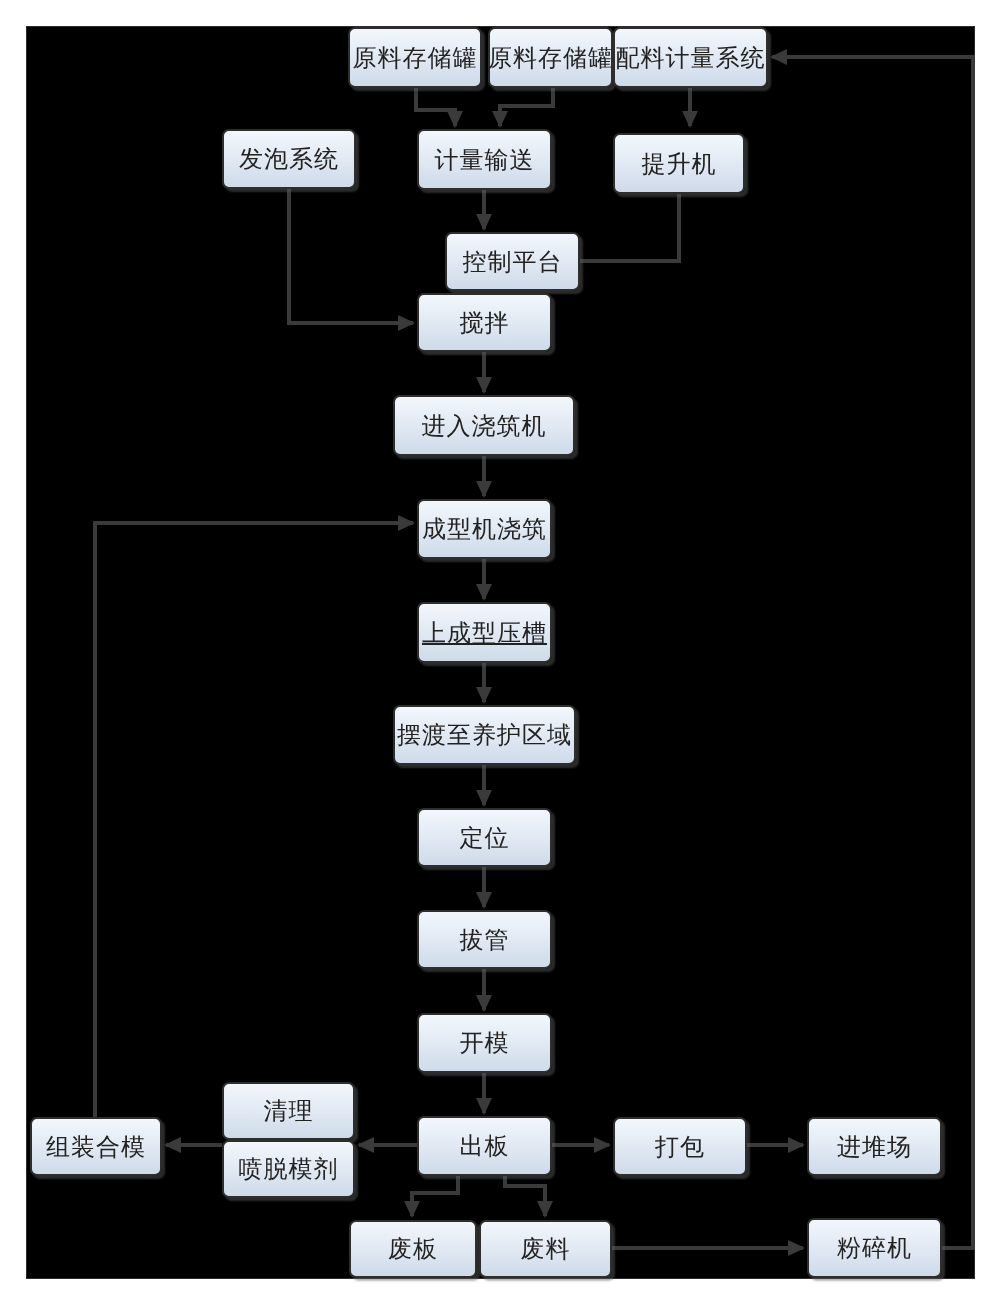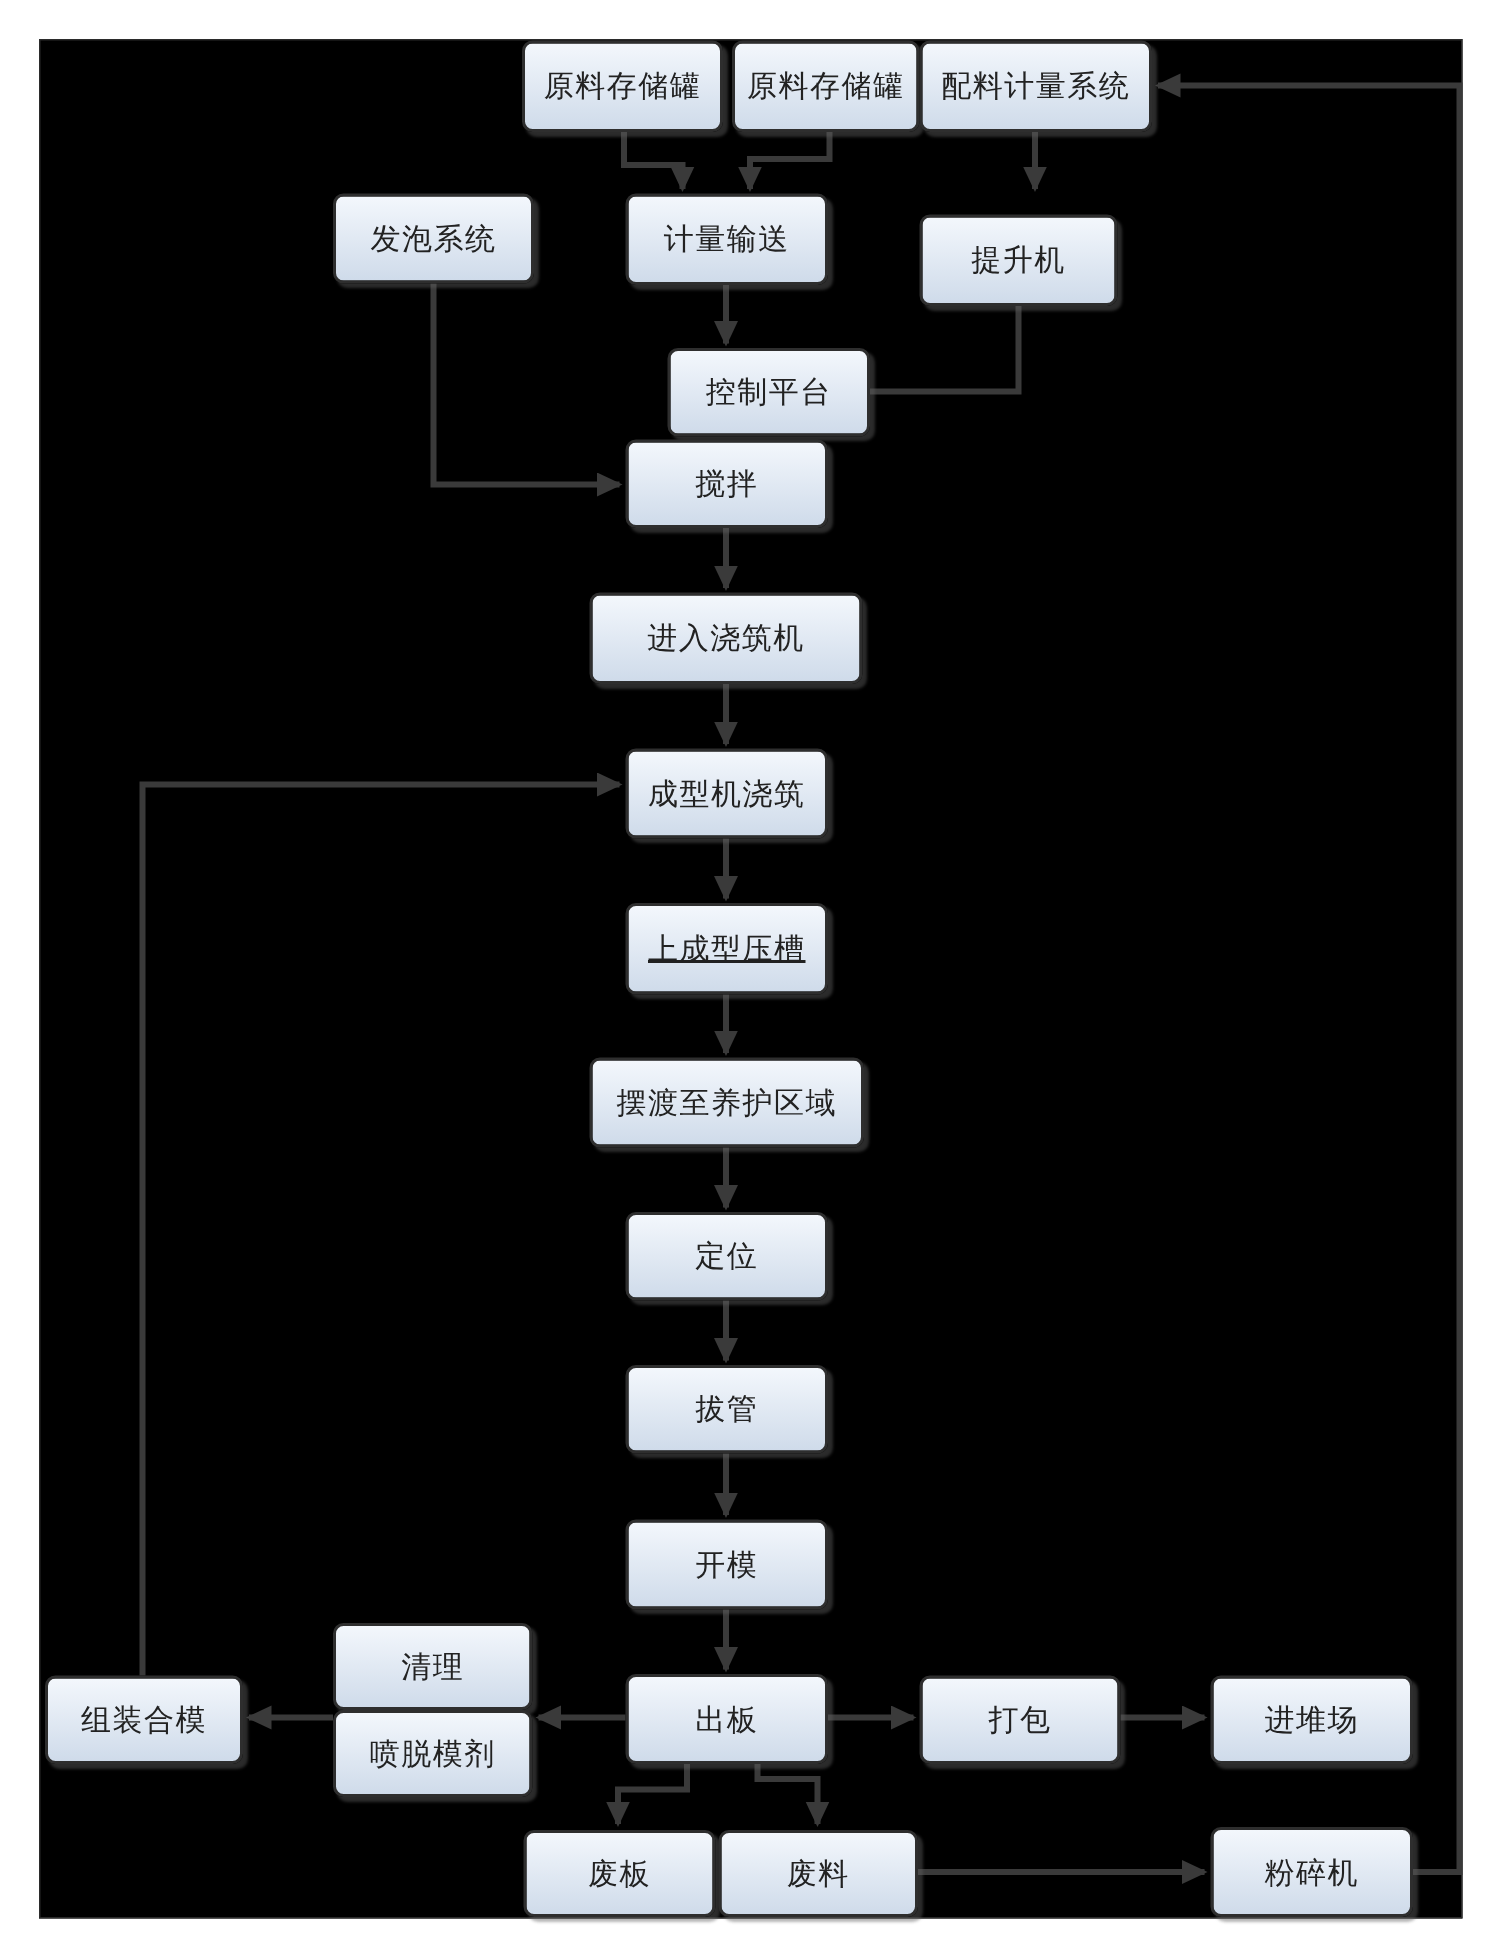--- a/index.html
+++ b/index.html
@@ -37,21 +37,21 @@
     position: absolute;
     box-sizing: border-box;
     display: flex;
     align-items: center;
     justify-content: center;
     background: linear-gradient(180deg, var(--node-top, #f3f7fc) 0%, var(--node-bottom, #cfdbea) 100%);
     border: 2px solid var(--node-border, #2e2e2e);
     border-radius: 7px;
     box-shadow: 3px 3px 2px rgba(95, 95, 95, 0.45);
     color: var(--text-color, #222222);
-    font-size: 20px;
+    font-size: 24px;
     letter-spacing: 1px;
     white-space: nowrap;
     z-index: 2;
   }
   polyline.edge {
     fill: none;
     stroke: var(--edge-color, #3a3a3a);
     stroke-width: 4;
   }
 </style>
@@ -90,21 +90,21 @@
       <polyline points="458,1176 458,1193 412,1193 412,1216" class="edge" marker-end="url(#arrowhead)"></polyline>
       <polyline points="505,1176 505,1186 545,1186 545,1216" class="edge" marker-end="url(#arrowhead)"></polyline>
       <polyline points="612,1248 803,1248" class="edge" marker-end="url(#arrowhead)"></polyline>
       <polyline points="942,1248 973,1248 973,57 772,57" class="edge" marker-end="url(#arrowhead)"></polyline>
     </svg>
 <div class="node" style="left: 348px; top: 27px; width: 134px; height: 61px;">原料存储罐</div>
     <div class="node" style="left: 488px; top: 27px; width: 125px; height: 61px;">原料存储罐</div>
     <div class="node" style="left: 613px; top: 27px; width: 155px; height: 61px;">配料计量系统</div>
     <div class="node" style="left: 222px; top: 129px; width: 134px; height: 60px;">发泡系统</div>
     <div class="node" style="left: 417px; top: 129px; width: 135px; height: 61px;">计量输送</div>
-    <div class="node" style="left: 613px; top: 143px; width: 132px; height: 61px;">提升机</div>
+    <div class="node" style="left: 613px; top: 133px; width: 132px; height: 61px;">提升机</div>
     <div class="node" style="left: 417px; top: 232px; width: 135px; height: 59px; margin-left: 28px;">控制平台</div>
     <div class="node" style="left: 417px; top: 293px; width: 135px; height: 59px;">搅拌</div>
     <div class="node" style="left: 393px; top: 395px; width: 182px; height: 61px;">进入浇筑机</div>
     <div class="node" style="left: 417px; top: 499px; width: 135px; height: 60px;">成型机浇筑</div>
     <div class="node" style="left: 417px; top: 602px; width: 135px; height: 61px; text-decoration: underline;">上成型压槽</div>
     <div class="node" style="left: 393px; top: 705px; width: 183px; height: 60px;">摆渡至养护区域</div>
     <div class="node" style="left: 417px; top: 808px; width: 135px; height: 59px;">定位</div>
     <div class="node" style="left: 417px; top: 910px; width: 135px; height: 59px;">拔管</div>
     <div class="node" style="left: 417px; top: 1013px; width: 135px; height: 60px;">开模</div>
     <div class="node" style="left: 417px; top: 1116px; width: 135px; height: 60px;">出板</div>

